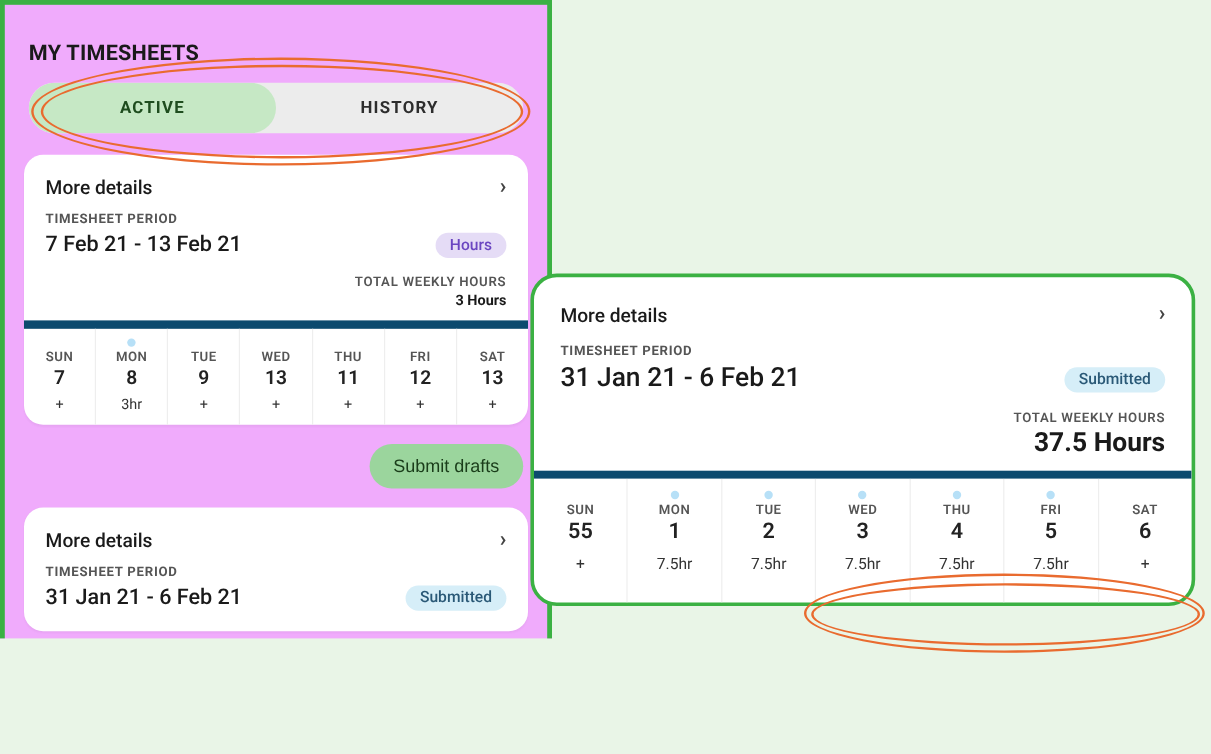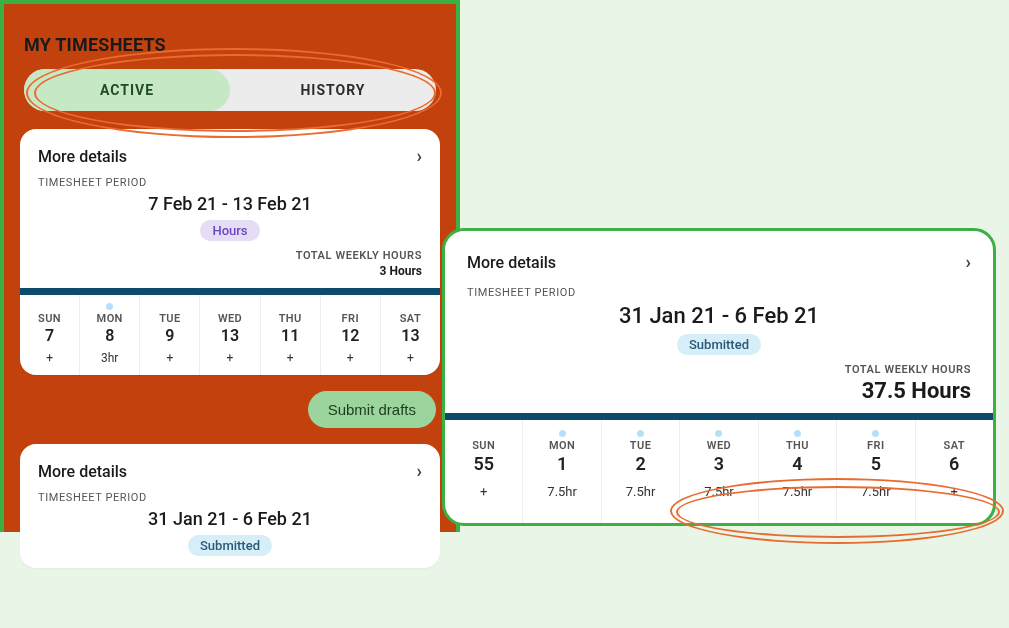--- a/index.html
+++ b/index.html
@@ -8,21 +8,21 @@
     background: #e9f5e7;
     font-family: -apple-system, BlinkMacSystemFont, "Segoe UI", Roboto, Helvetica, Arial, sans-serif;
     color: #1a1a1a;
     overflow: hidden;
     position: relative;
   }
   .phone {
     position: absolute;
     left: 0; top: 0;
     width: 460px; height: 532px;
-    background: #c2410c;
+    background: #f0abfc;
     border: 4px solid #3bb143;
     border-bottom: none;
     box-sizing: border-box;
   }
   .phone-inner {
     padding: 20px 16px 0 16px;
   }
   .heading {
     font-size: 18px; font-weight: 700; letter-spacing: 0.2px;
     margin: 10px 0 14px 4px;
@@ -57,26 +57,26 @@
     box-shadow: 0 1px 2px rgba(0,0,0,0.04);
   }
   .card-top {
     display: flex; align-items: flex-end; justify-content: space-between;
     cursor: pointer;
     padding: 2px 0 10px 0;
   }
   .more { font-size: 16px; font-weight: 500; }
   .chev { font-size: 18px; font-weight: 700; color: #444; }
   .label-small {
-    font-size: 11px; letter-spacing: 0.6px; font-weight: 400; color: #555;
+    font-size: 11px; letter-spacing: 0.6px; font-weight: 700; color: #555;
   }
   .date-range {
     font-size: 18px; font-weight: 500; margin: 4px 0 6px 0;
   }
-  .row-between { display: flex; align-items: center; justify-content: space-between; flex-direction: column; }
+  .row-between { display: flex; align-items: center; justify-content: space-between; }
   .badge {
     font-size: 13px; font-weight: 500;
     padding: 3px 12px; border-radius: 14px;
     display: inline-block;
   }
   .badge.draft { background: #e5dcf6; color: #6b46c1; }
   .badge.submitted { background: #d6eef8; color: #2a5977; }
   .total-lbl { font-size: 11px; letter-spacing: 0.6px; font-weight: 600; color: #555; text-align: right; margin-top: 8px; }
   .total-val { font-size: 12px; font-weight: 700; text-align: right; margin: 2px 0 10px 0; }
   .day-strip {

